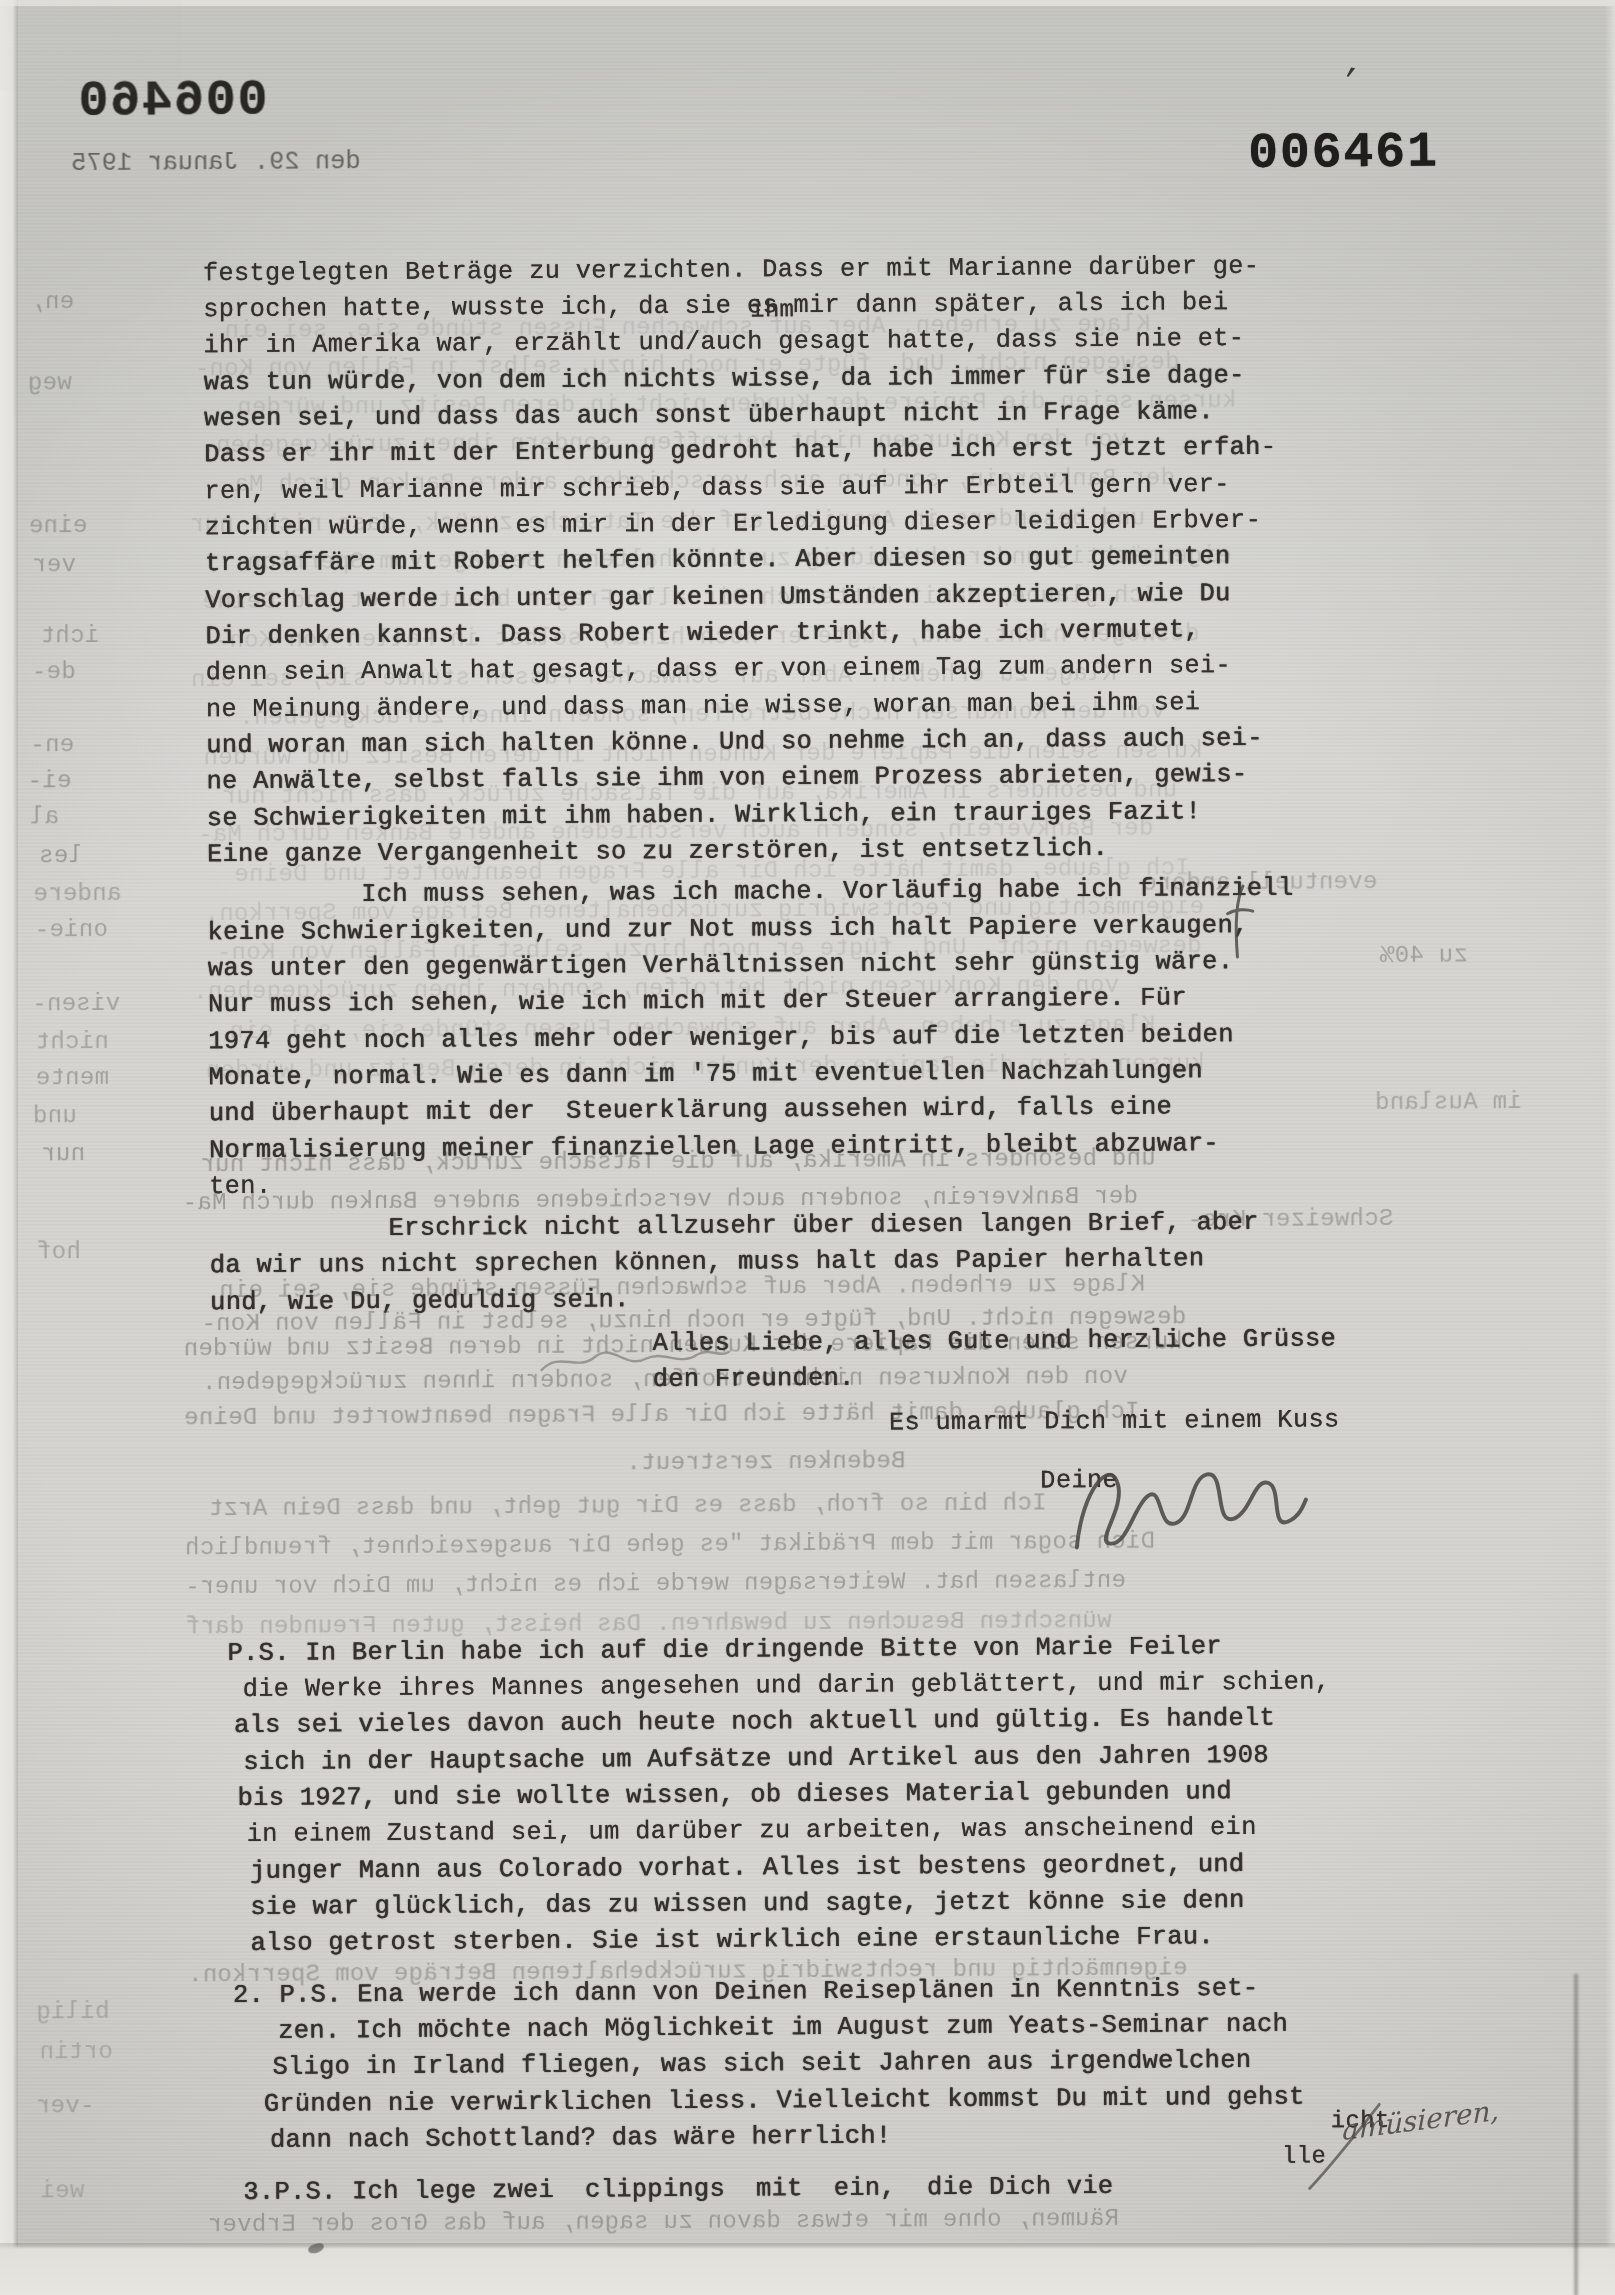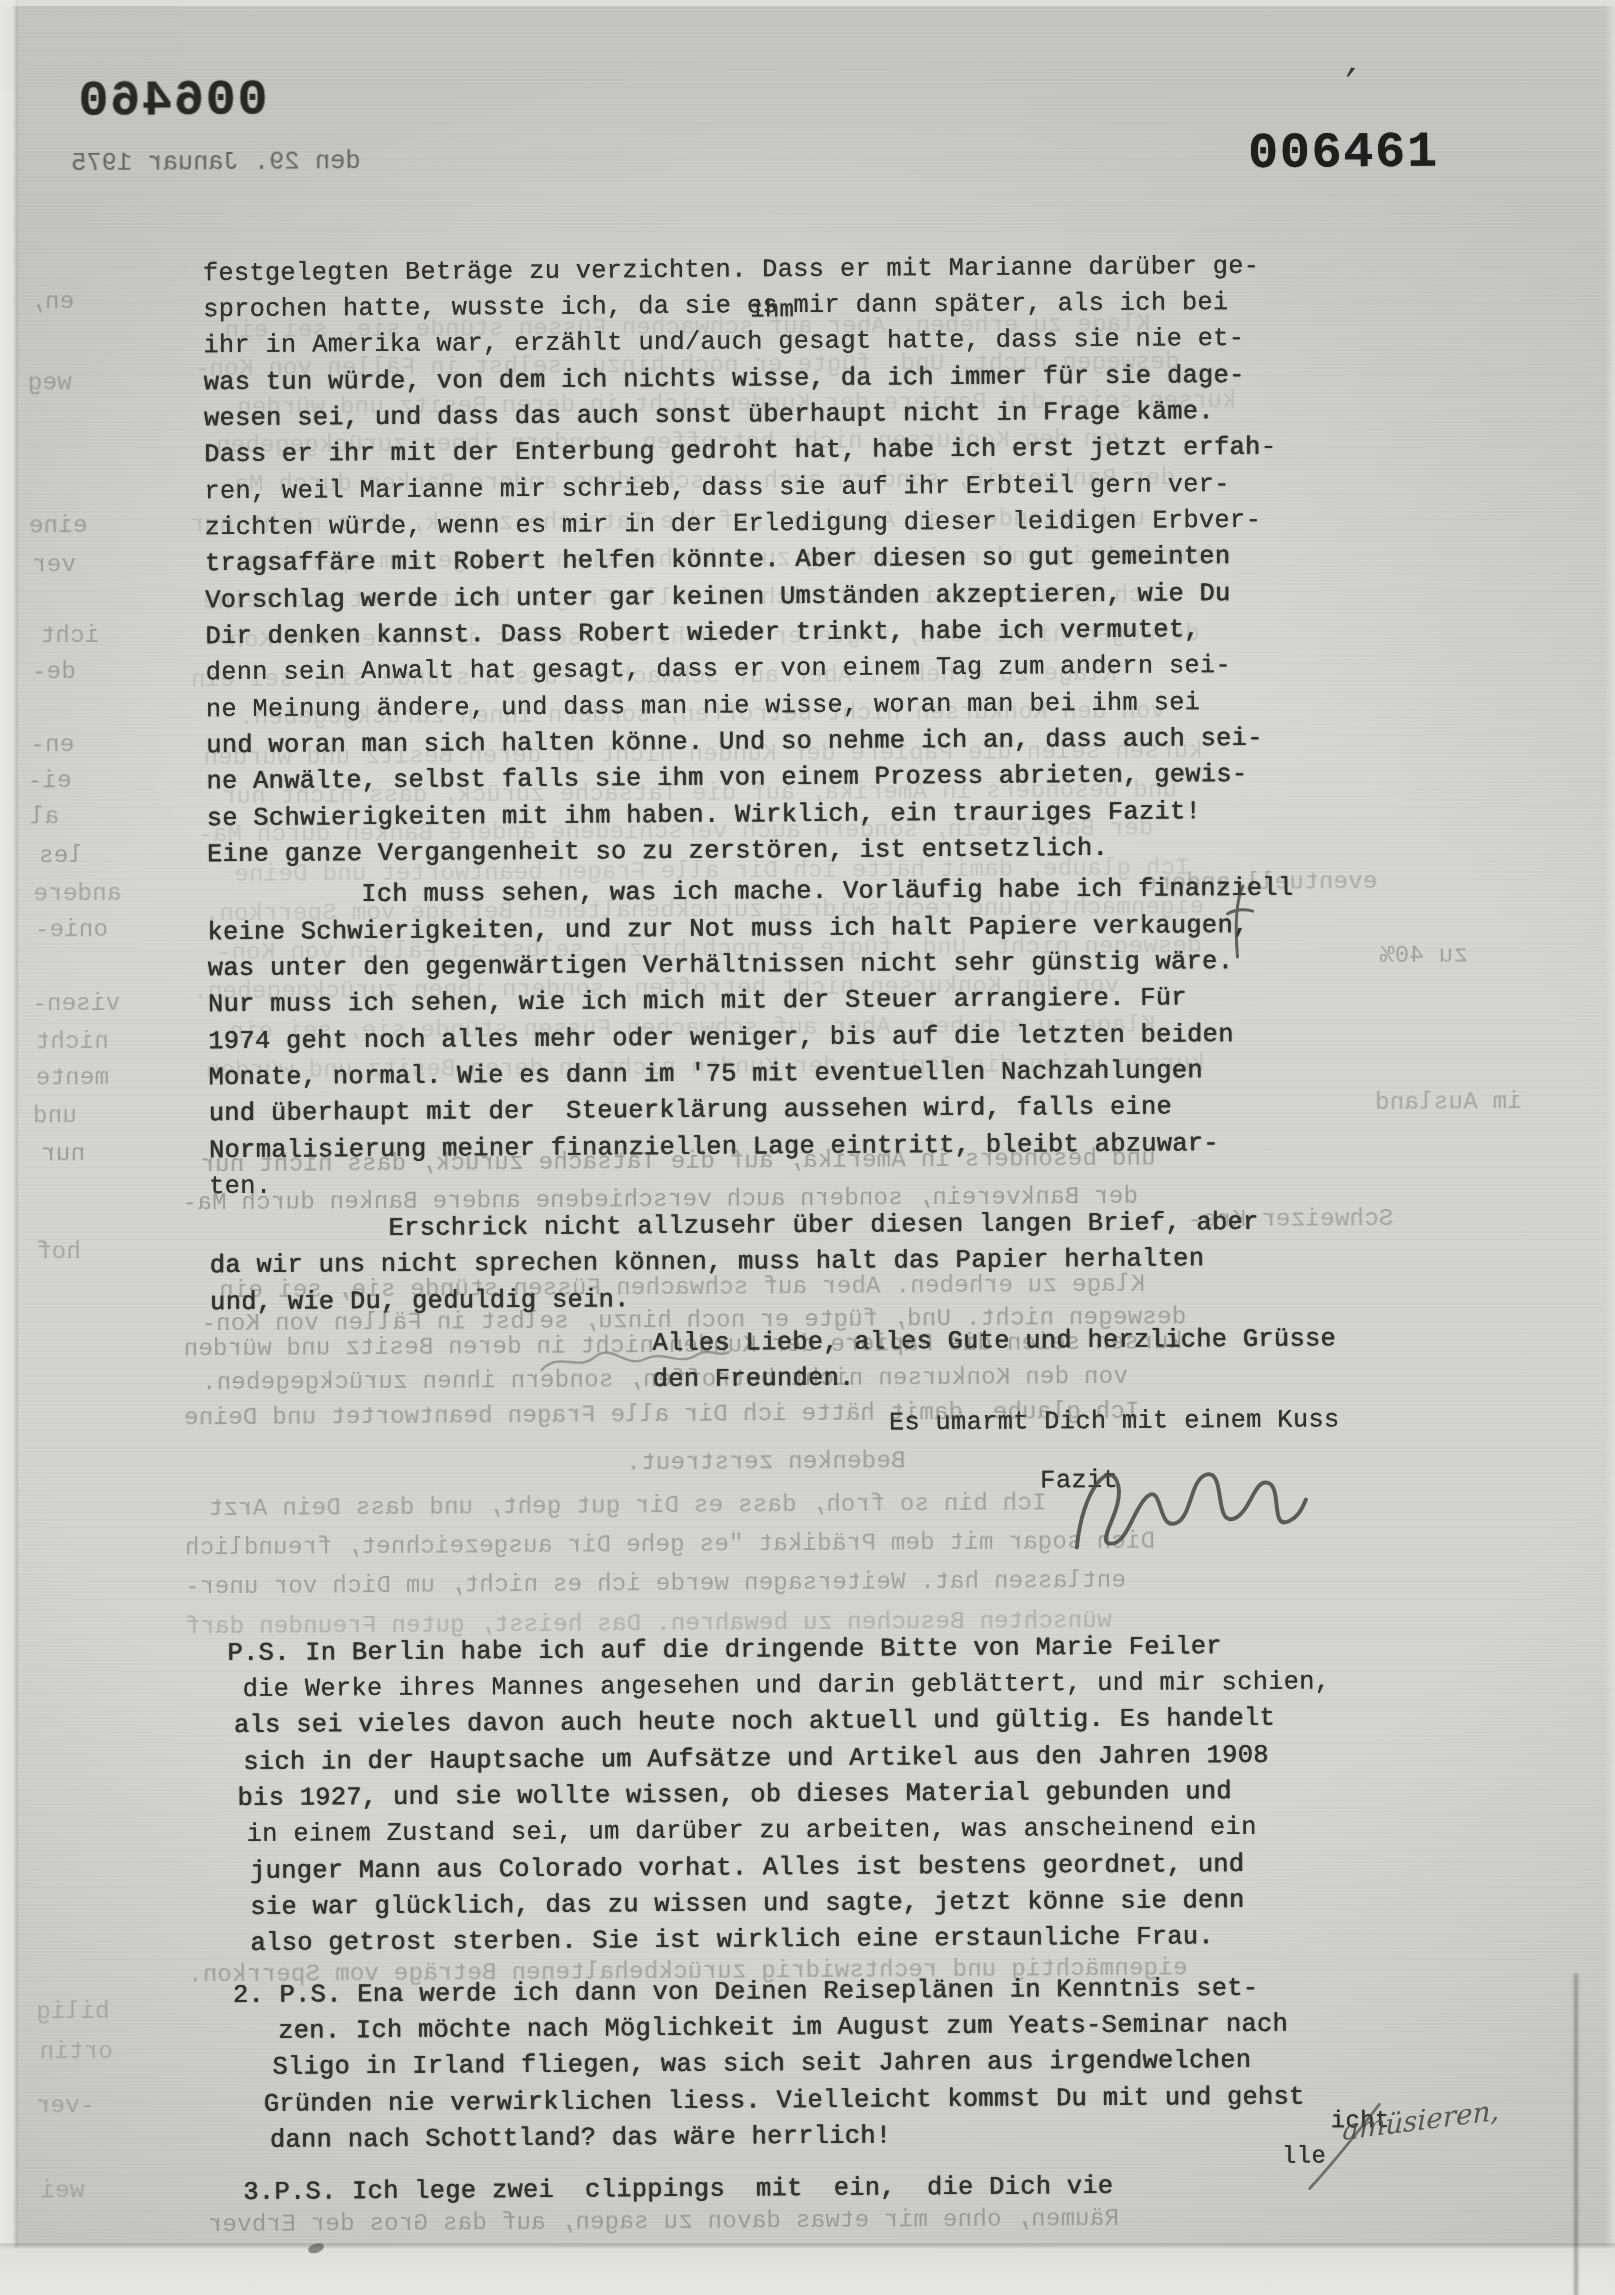--- a/index.html
+++ b/index.html
@@ -162,21 +162,21 @@
         <div class="tline heavy" style="left: 209px; top: 1061px;">Monate, normal. Wie es dann im '75 mit eventuellen Nachzahlungen</div>
         <div class="tline heavy" style="left: 209px; top: 1097px;">und überhaupt mit der  Steuerklärung aussehen wird, falls eine</div>
         <div class="tline heavy" style="left: 209px; top: 1134px;">Normalisierung meiner finanziellen Lage eintritt, bleibt abzuwar-</div>
         <div class="tline" style="left: 209px; top: 1170px;">ten.</div>
         <div class="tline heavy" style="left: 388px; top: 1213px;">Erschrick nicht allzusehr über diesen langen Brief, aber</div>
         <div class="tline heavy" style="left: 209px; top: 1249px;">da wir uns nicht sprechen können, muss halt das Papier herhalten</div>
         <div class="tline heavy" style="left: 209px; top: 1286px;">und, wie Du, geduldig sein.</div>
         <div class="tline heavy" style="left: 651px; top: 1330px;">Alles Liebe, alles Gute und herzliche Grüsse</div>
         <div class="tline heavy" style="left: 651px; top: 1366px;">den Freunden.</div>
         <div class="tline" style="left: 887px; top: 1411px;">Es umarmt Dich mit einem Kuss</div>
-        <div class="tline" style="left: 1038px; top: 1470px;">Fazit</div>
+        <div class="tline" style="left: 1038px; top: 1470px;">Deine</div>
         <div class="tline heavy" style="left: 224px; top: 1637px;">P.S. In Berlin habe ich auf die dringende Bitte von Marie Feiler</div>
         <div class="tline" style="left: 239px; top: 1673px;">die Werke ihres Mannes angesehen und darin geblättert, und mir schien,</div>
         <div class="tline heavy" style="left: 230px; top: 1709px;">als sei vieles davon auch heute noch aktuell und gültig. Es handelt</div>
         <div class="tline heavy" style="left: 239px; top: 1746px;">sich in der Hauptsache um Aufsätze und Artikel aus den Jahren 1908</div>
         <div class="tline heavy" style="left: 233px; top: 1782px;">bis 1927, und sie wollte wissen, ob dieses Material gebunden und</div>
         <div class="tline" style="left: 242px; top: 1818px;">in einem Zustand sei, um darüber zu arbeiten, was anscheinend ein</div>
         <div class="tline heavy" style="left: 245px; top: 1855px;">junger Mann aus Colorado vorhat. Alles ist bestens geordnet, und</div>
         <div class="tline heavy" style="left: 245px; top: 1891px;">sie war glücklich, das zu wissen und sagte, jetzt könne sie denn</div>
         <div class="tline heavy" style="left: 245px; top: 1927px;">also getrost sterben. Sie ist wirklich eine erstaunliche Frau.</div>
         <div class="tline heavy" style="left: 227px; top: 1979px;">2. P.S. Ena werde ich dann von Deinen Reiseplänen in Kenntnis set-</div>

